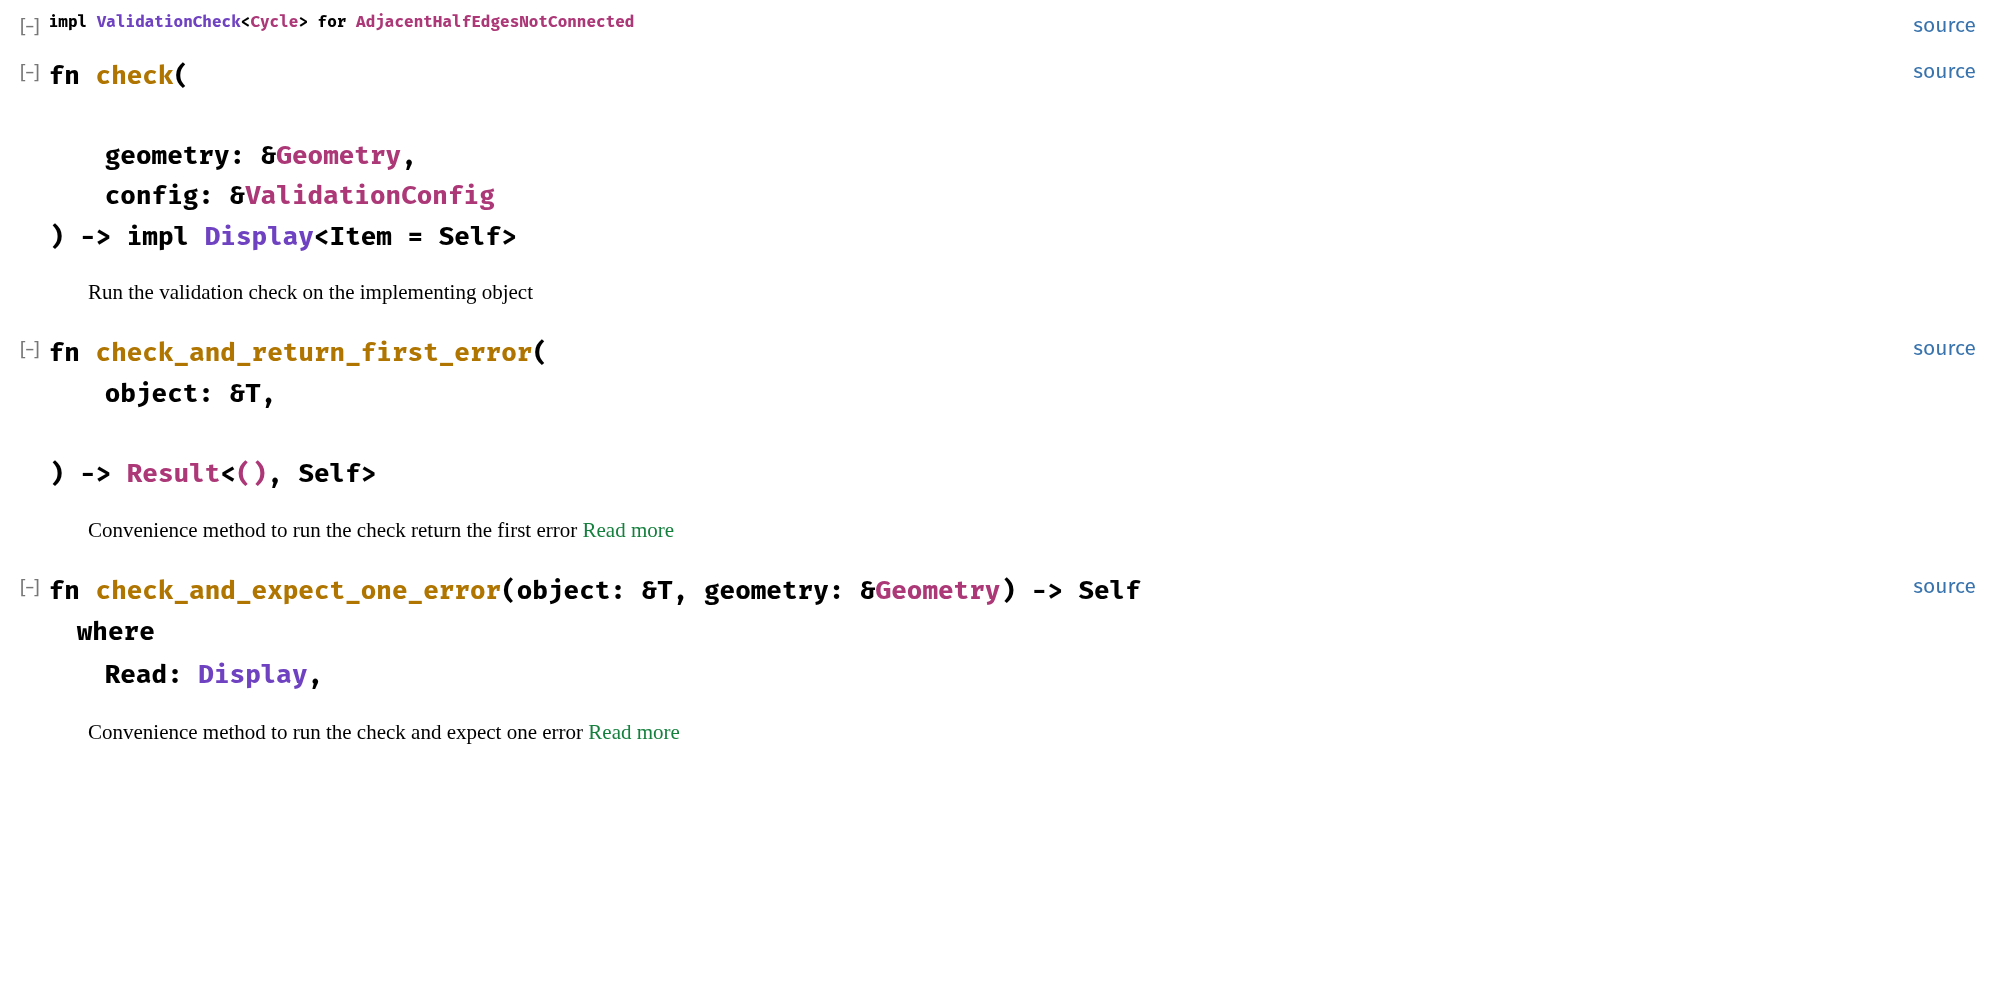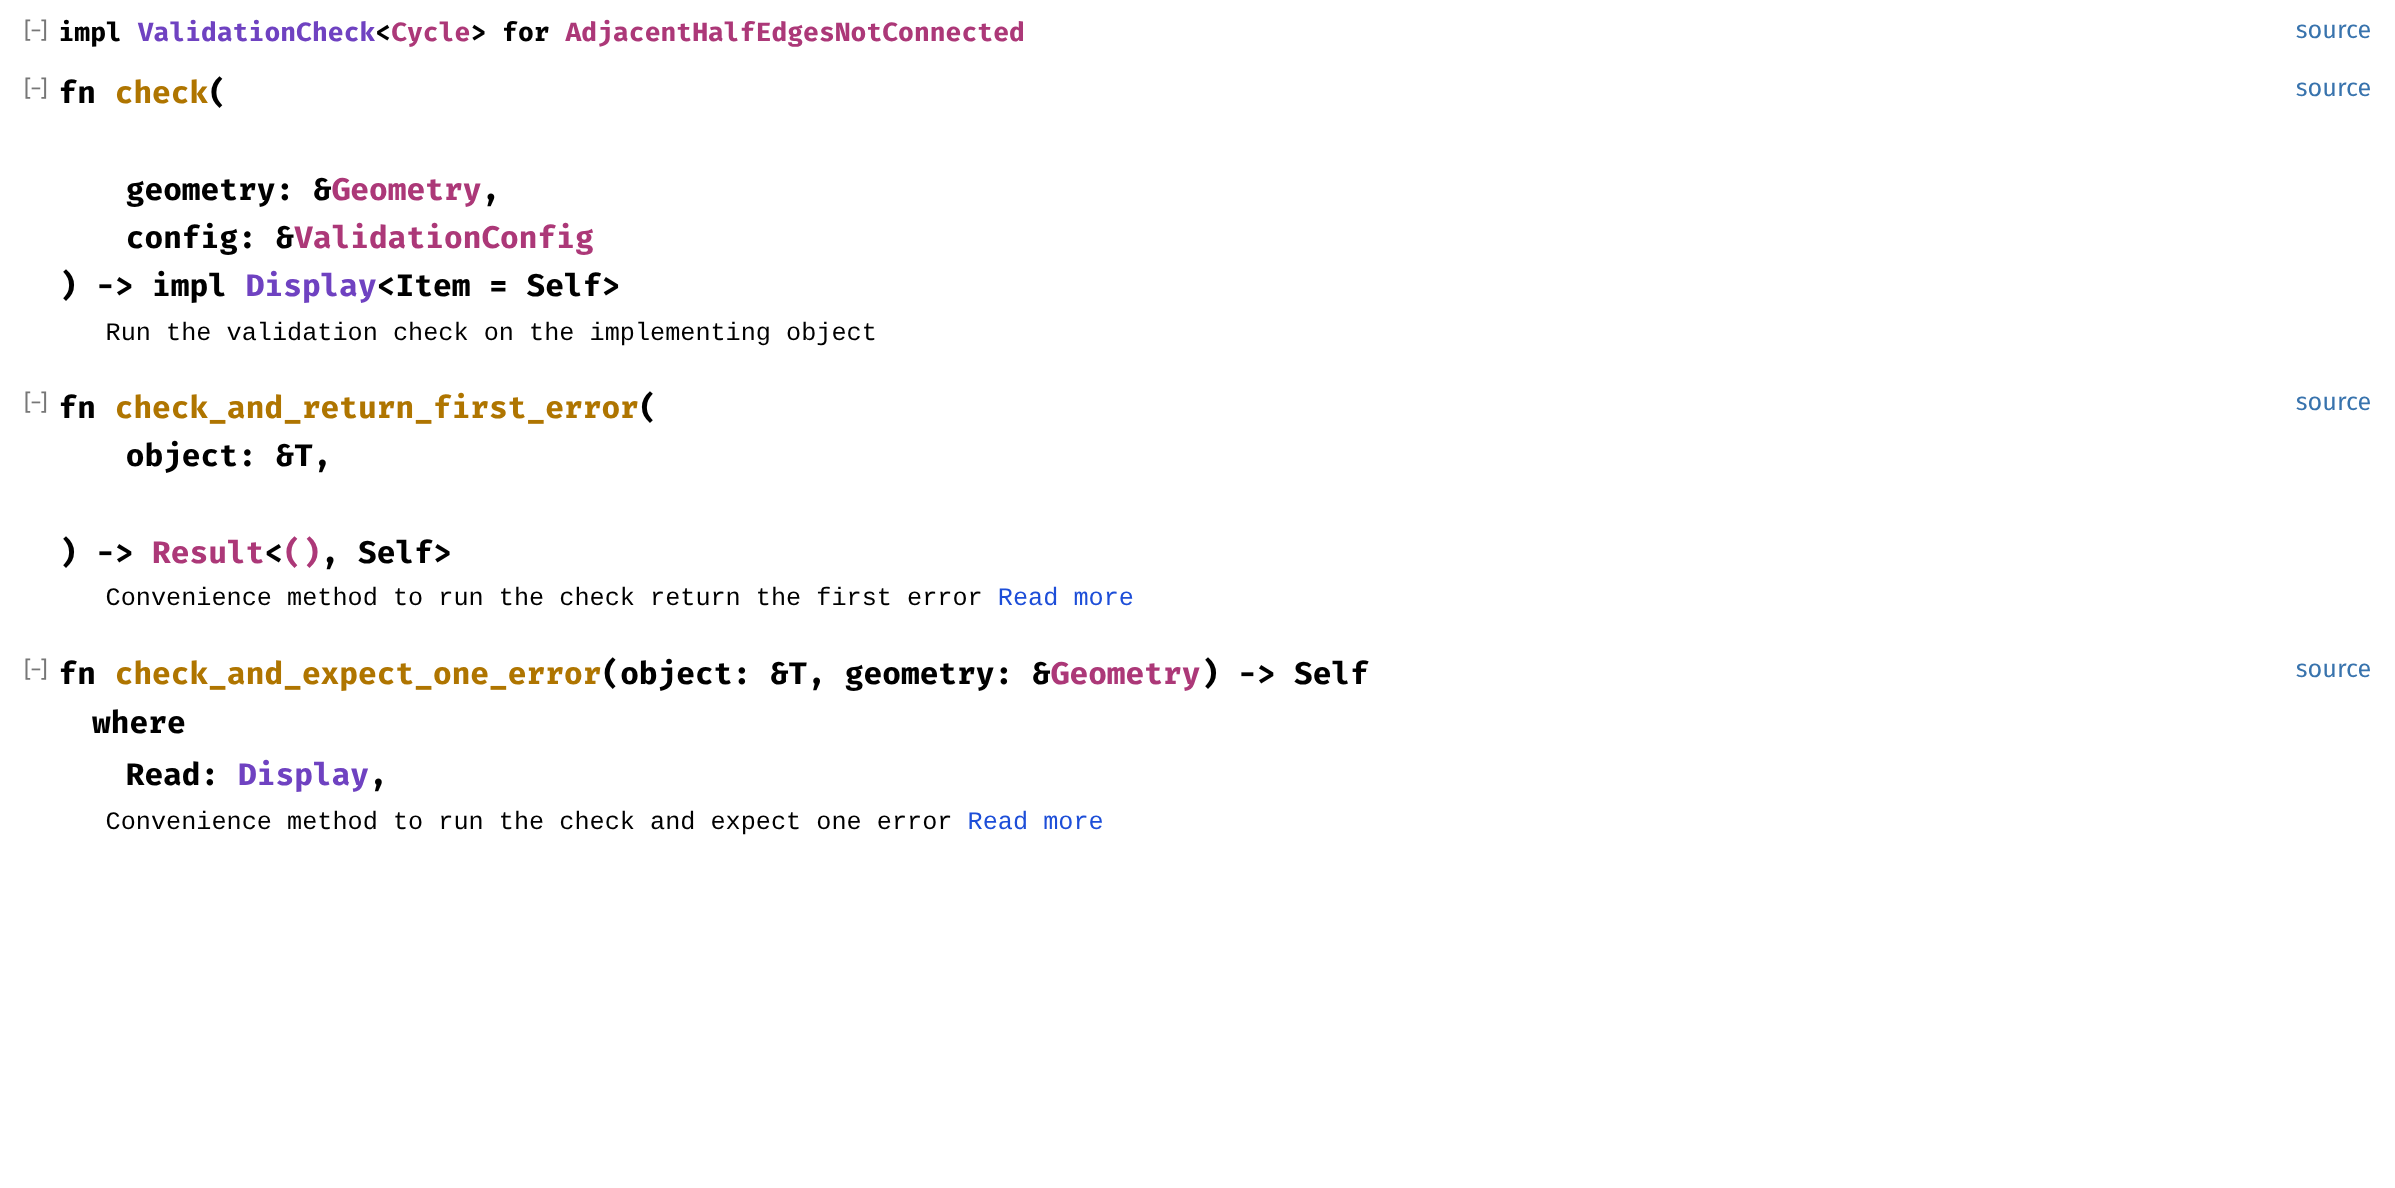--- a/index.html
+++ b/index.html
@@ -54,21 +54,21 @@
       position: relative;
       top: 3px;
     }
     .code-sig {
       font-family: "Fira Mono", ui-monospace, "SFMono-Regular", Menlo, Monaco, Consolas, "Liberation Mono", "Courier New", monospace;
       font-weight: 600;
       font-size: 26px;
       line-height: 1.55;
     }
     .code-sig.impl-sig {
-      font-size: 22px;
+      font-size: 16px;
     }
     .keyword {
       color: #000000;
     }
     .fn-name {
       color: #af7500;
     }
     .type-link {
       color: #ac3878;
     }
@@ -84,29 +84,29 @@
     .source-link {
       color: #3873ad;
       font-family: "Fira Sans", -apple-system, BlinkMacSystemFont, sans-serif;
       font-size: 21px;
       font-weight: 400;
       cursor: pointer;
       flex-shrink: 0;
       margin-left: 24px;
     }
     .doc-text {
-      font-family: Liberation Mono, monospace;
+      font-family: Liberation Serif, serif;
       font-size: 21px;
       color: #000000;
       margin-left: 68px;
-      margin-top: 4px;
+      margin-top: 20px;
       line-height: 1.45;
     }
     .read-more {
-      color: #1d4ed8;
+      color: #15803d;
       cursor: pointer;
     }
     .indent {
       padding-left: 56px;
       display: inline-block;
     }
     .where-clause {
       font-weight: 600;
       margin-left: 28px;
       line-height: 1.65;

